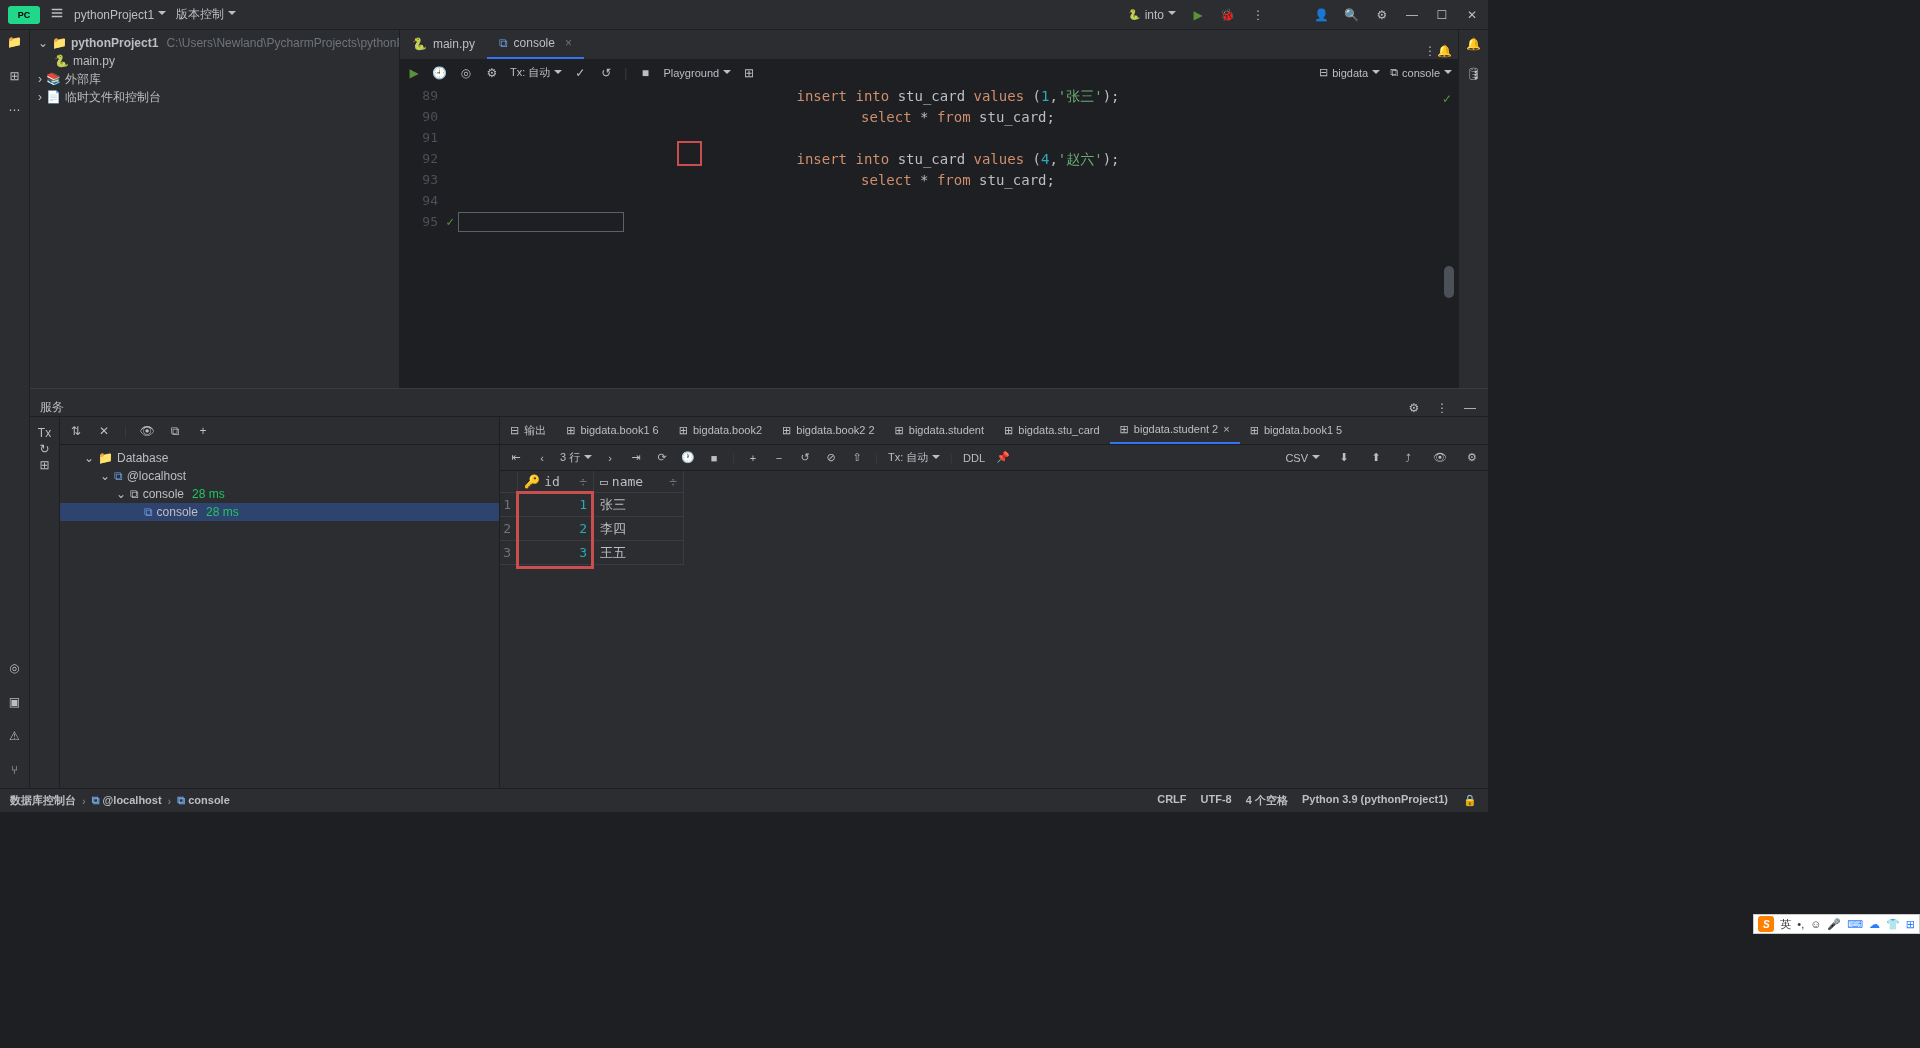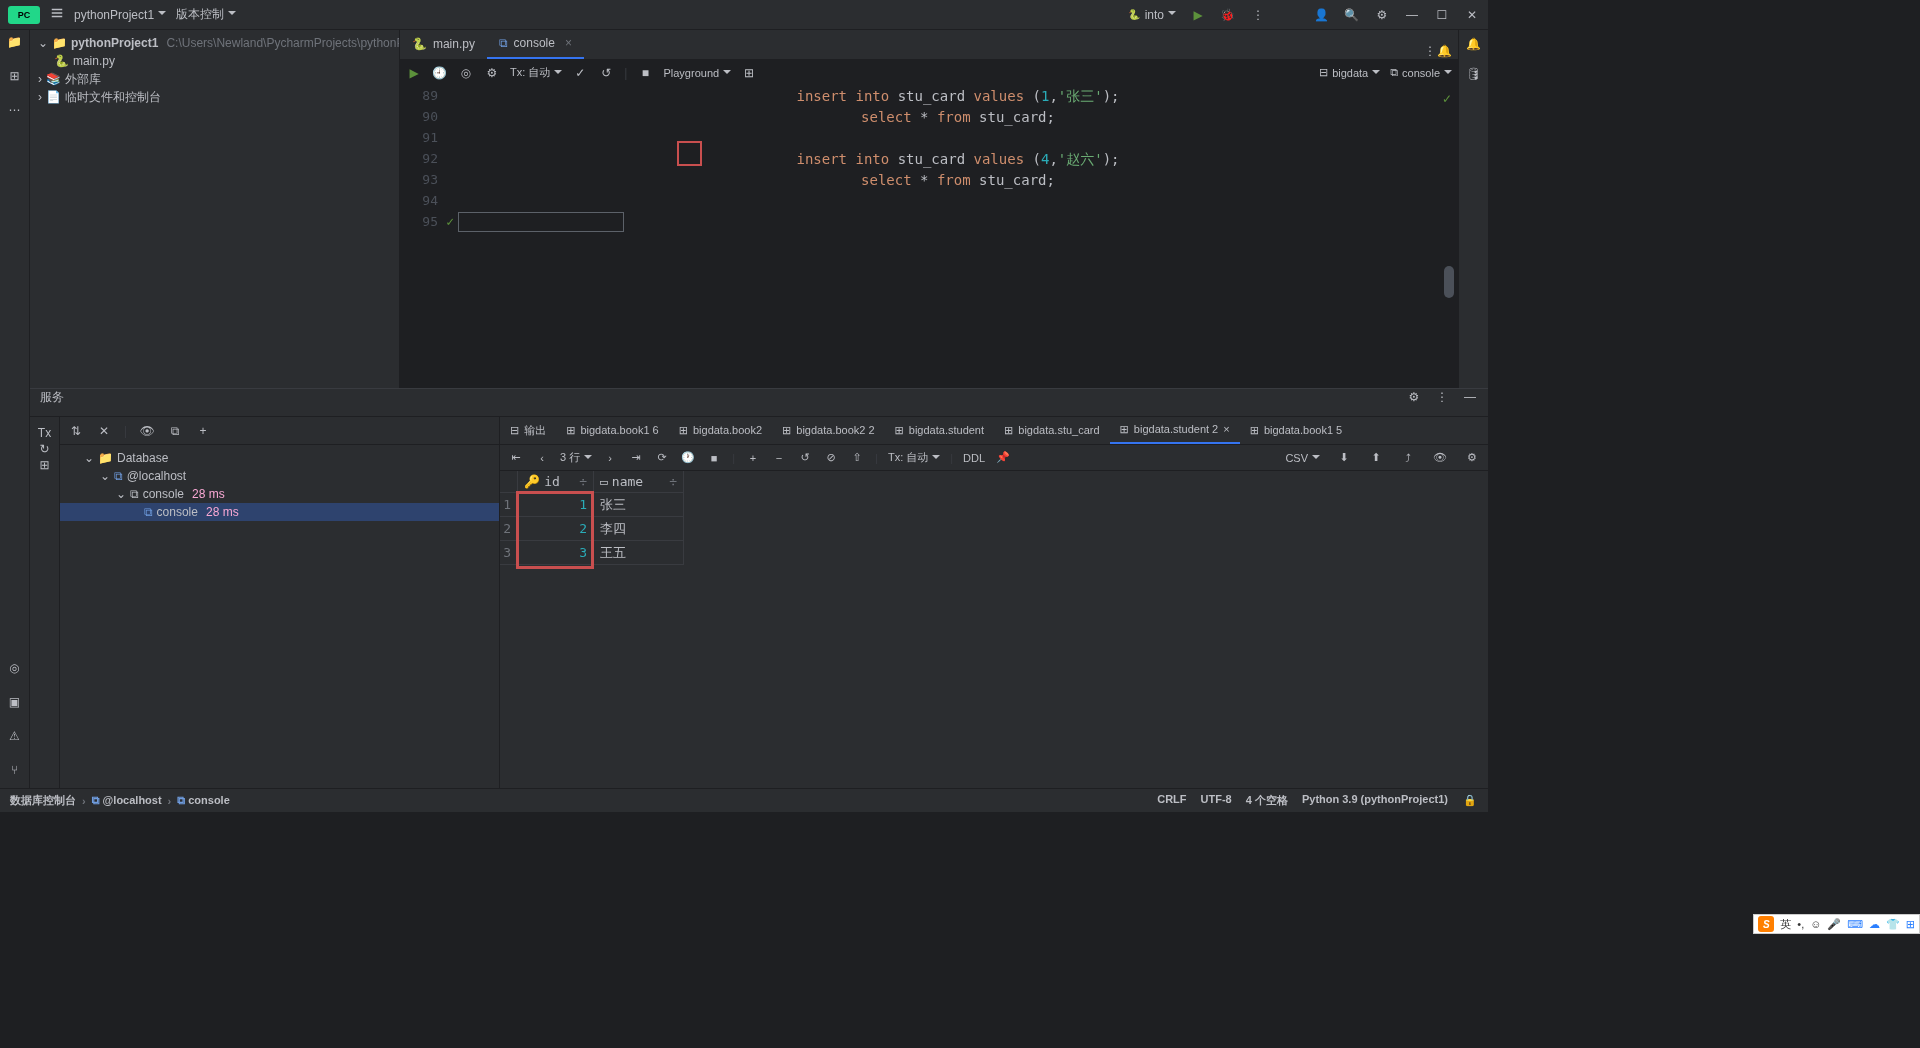--- a/index.html
+++ b/index.html
@@ -37,29 +37,29 @@
 .kw { color: #cf8e6d; }
 .ident { color: #bcbec4; }
 .str { color: #6aab73; }
 .num { color: #2aacb8; }
 .paren { color: #bcbec4; }
 .hl-box { position: absolute; border: 1px solid #5c6169; }
 .red-box { position: absolute; border: 2px solid #c94f4f; }
 .check-badge { position: absolute; right: 6px; top: 6px; color: #5c913b; }
 .scrollbar { position: absolute; right: 4px; width: 10px; background: #4b5059; border-radius: 5px; }
 .services-panel { height: 400px; display: flex; flex-direction: column; border-top: 1px solid #393b40; background: #2b2d30; }
-.services-header { height: 28px; display: flex; align-items: flex-start; padding: 0 10px; border-bottom: 1px solid #1e1f22; }
+.services-header { height: 28px; display: flex; align-items: flex-end; padding: 0 10px; border-bottom: 1px solid #1e1f22; }
 .services-header .right { margin-left: auto; display: flex; gap: 12px; }
 .services-body { flex: 1; display: flex; }
 .svc-leftbar { width: 30px; border-right: 1px solid #1e1f22; display: flex; flex-direction: column; align-items: center; padding-top: 8px; gap: 0; }
 .svc-tree-panel { width: 440px; border-right: 1px solid #1e1f22; display: flex; flex-direction: column; }
 .svc-toolbar { height: 28px; display: flex; align-items: center; padding: 0 8px; gap: 12px; border-bottom: 1px solid #1e1f22; }
 .svc-tree { padding: 4px 0; font-size: 12px; }
 .svc-row { height: 18px; display: flex; align-items: center; gap: 4px; cursor: pointer; }
-.svc-row .ms { color: #f9a8d4; margin-left: 4px; }
+.svc-row .ms { color: #22c55e; margin-left: 4px; }
 .svc-row.sel { background: #2e436e; }
 .svc-results { flex: 1; display: flex; flex-direction: column; }
 .result-tabs { height: 28px; display: flex; align-items: flex-end; border-bottom: 1px solid #1e1f22; overflow:hidden; }
 .rtab { height: 28px; display: flex; align-items: center; padding: 0 10px; gap: 5px; font-size: 11px; cursor: pointer; white-space:nowrap; }
 .rtab.active { border-bottom: 2px solid #3574f0; }
 .result-toolbar { height: 26px; display: flex; align-items: center; padding: 0 8px; gap: 10px; border-bottom: 1px solid #1e1f22; font-size: 11px; }
 .result-toolbar .right { margin-left: auto; display: flex; gap: 16px; }
 .data-grid { display: flex; font-family: Consolas, monospace; font-size: 13px; position: relative; }
 .dg-col { border-right: 1px solid #393b40; }
 .dg-hdr { height: 22px; background: #2b2d30; border-bottom: 1px solid #393b40; display: flex; align-items: center; padding: 0 6px; gap: 4px; }

